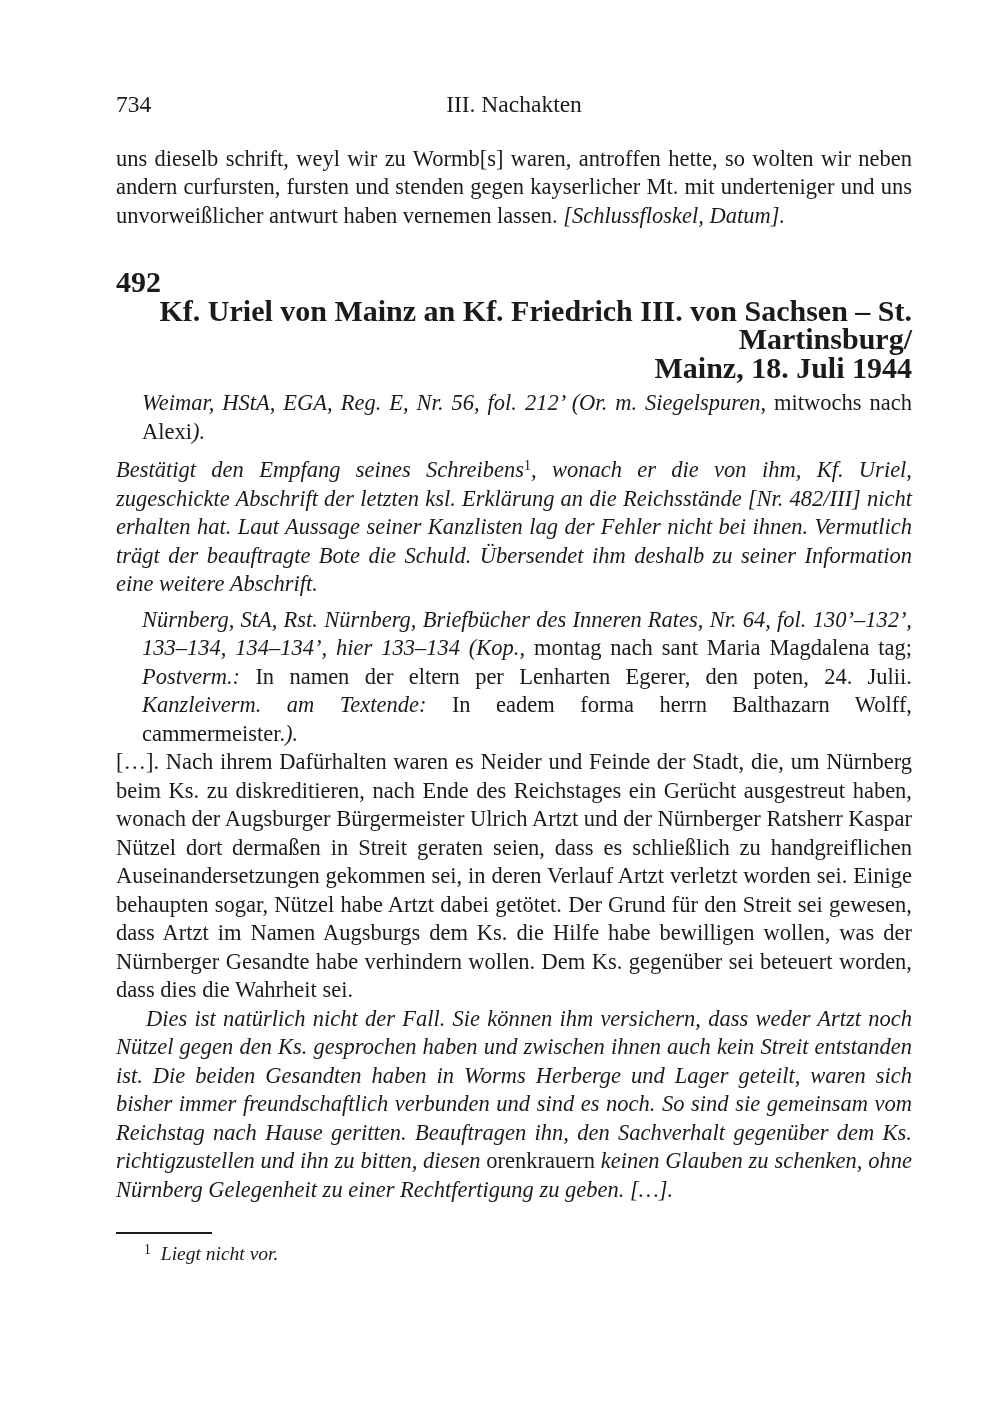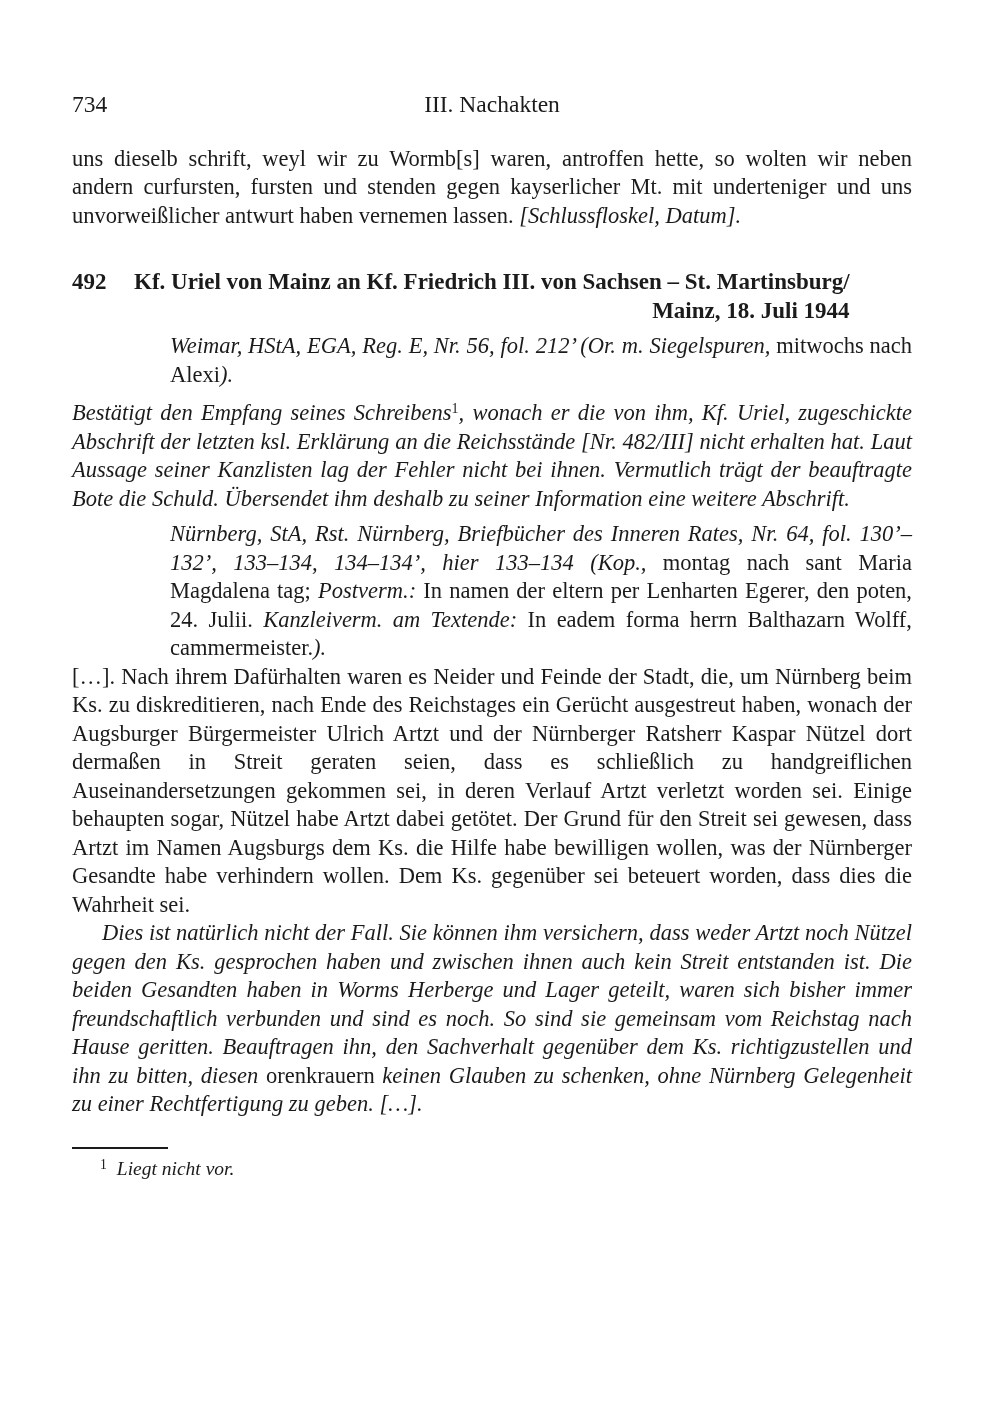--- a/index.html
+++ b/index.html
@@ -14,21 +14,21 @@
     color: #1b1b1b;
     font-family: "Liberation Serif", "DejaVu Serif", serif;
     font-size: 22.5px;
     line-height: 28.5px;
     -webkit-font-smoothing: antialiased;
   }
   .page {
     box-sizing: border-box;
     width: 1004px;
     height: 1418px;
-    padding: 62px 92px 0 72px;
+    padding: 62px 92px 0 116px;
     overflow: hidden;
   }
   
   .running-head {
     display: grid;
     grid-template-columns: 1fr auto 1fr;
     align-items: baseline;
     font-size: 23.5px;
   }
   .page-number { justify-self: start; }
@@ -36,32 +36,33 @@
 
   p { margin: 0; }
   .just { text-align: justify; }
 
   .intro { margin-top: 26px; }
 
   .entry-head {
     display: flex;
     margin-top: 38px;
     font-weight: bold;
-    font-size: 23px;
+    font-size: 30px;
     line-height: 28.5px;
+    flex-direction: column;
   }
   .entry-head.tight { margin-top: 36px; }
   .entry-num {
     flex: none;
     width: 62px;
   }
   .entry-title { text-align: right; }
 
   .indent-block {
-    margin-left: 98px;
+    margin-left: 26px;
     margin-top: 7px;
     font-family: Liberation Serif, serif;
   }
   .it { font-style: italic; }
   .rm { font-style: normal; }
   .sc {
     font-style: normal;
     font-variant: small-caps;
     letter-spacing: 1.5px;
   }

